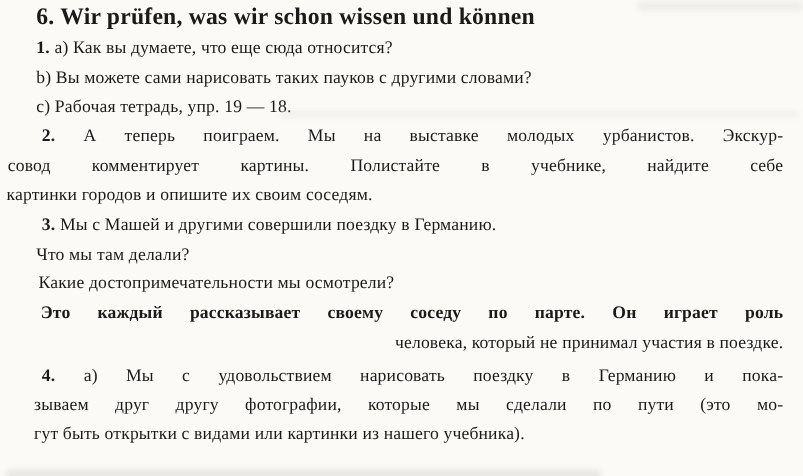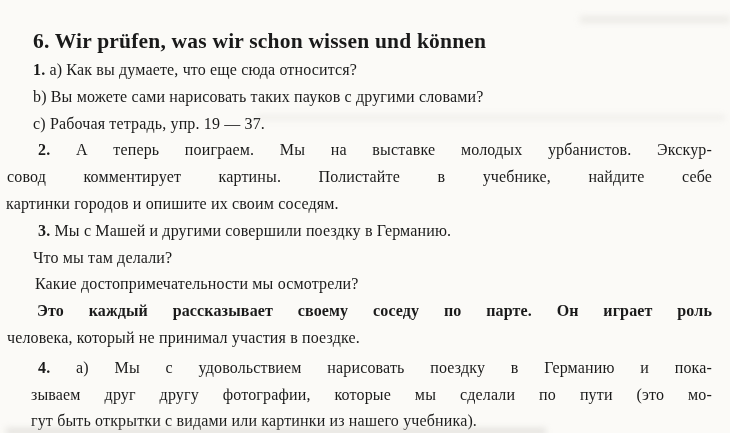--- a/index.html
+++ b/index.html
@@ -6,42 +6,41 @@
   body {
     width: 730px; height: 433px;
     background: #fbfaf7;
     overflow: hidden;
     position: relative;
     font-family: "Liberation Serif", "DejaVu Serif", serif;
     color: #1a1a1a;
   }
   .page {
     position: absolute; inset: 0;
-    padding-top: 12px;
-    margin-top: 14px;
+    padding-top: 0;
   }
   .heading {
     font-weight: bold;
     font-size: 21.5px;
     line-height: 31px;
     margin-left: 33px;
     letter-spacing: 0.2px;
     white-space: nowrap;
   }
   .line {
     font-size: 16px;
     line-height: 26.8px;
     letter-spacing: 0.15px;
     margin-right: 18px;
   }
   .num { font-weight: bold; }
   .just { text-align: justify; text-align-last: justify; }
   .gap { margin-top: 3px; }
   .ml6  { margin-left: 6px; font-family: Liberation Serif, serif; }
-  .ml7  { margin-left: 7px; }
+  .ml7  { margin-left: 7px; text-align: right; }
   .ml31 { margin-left: 31px; }
   .ml33 { margin-left: 33px; }
   .ml35 { margin-left: 35px; }
   .ml37 { margin-left: 37px; font-weight: bold; }
   .ml38 { margin-left: 38px; }
   .artifact { position: absolute; pointer-events: none; }
   .artifact-top { right: 0; top: 2px; width: 150px; height: 7px; background: #d9d7d2; filter: blur(3px); opacity: 0.45; }
   .artifact-mid { left: 255px; top: 101px; width: 470px; height: 5px; background: #d3d1cc; filter: blur(3px); opacity: 0.30; }
   .artifact-bottom { left: 6px; bottom: -2px; width: 540px; height: 7px; background: #c9c7c2; filter: blur(3px); opacity: 0.45; }
 </style>
@@ -55,21 +54,21 @@
   <div class="line ml33">
     <span class="num">1.</span>
     <span>а) Как вы думаете, что еще сюда относится?</span>
   </div>
 
   <div class="line ml33">
     <span>b) Вы можете сами нарисовать таких пауков с другими словами?</span>
   </div>
 
   <div class="line ml33">
-    <span>c) Рабочая тетрадь, упр. 19 — 37.</span>
+    <span>c) Рабочая тетрадь, упр. 19 — 18.</span>
   </div>
 
   <div class="line ml38 just">
     <span class="num">2.</span>
     <span>А теперь поиграем. Мы на выставке молодых урбанистов. Экскур-</span>
   </div>
 
   <div class="line ml7 just">
     <span>совод комментирует картины. Полистайте в учебнике, найдите себе</span>
   </div>

